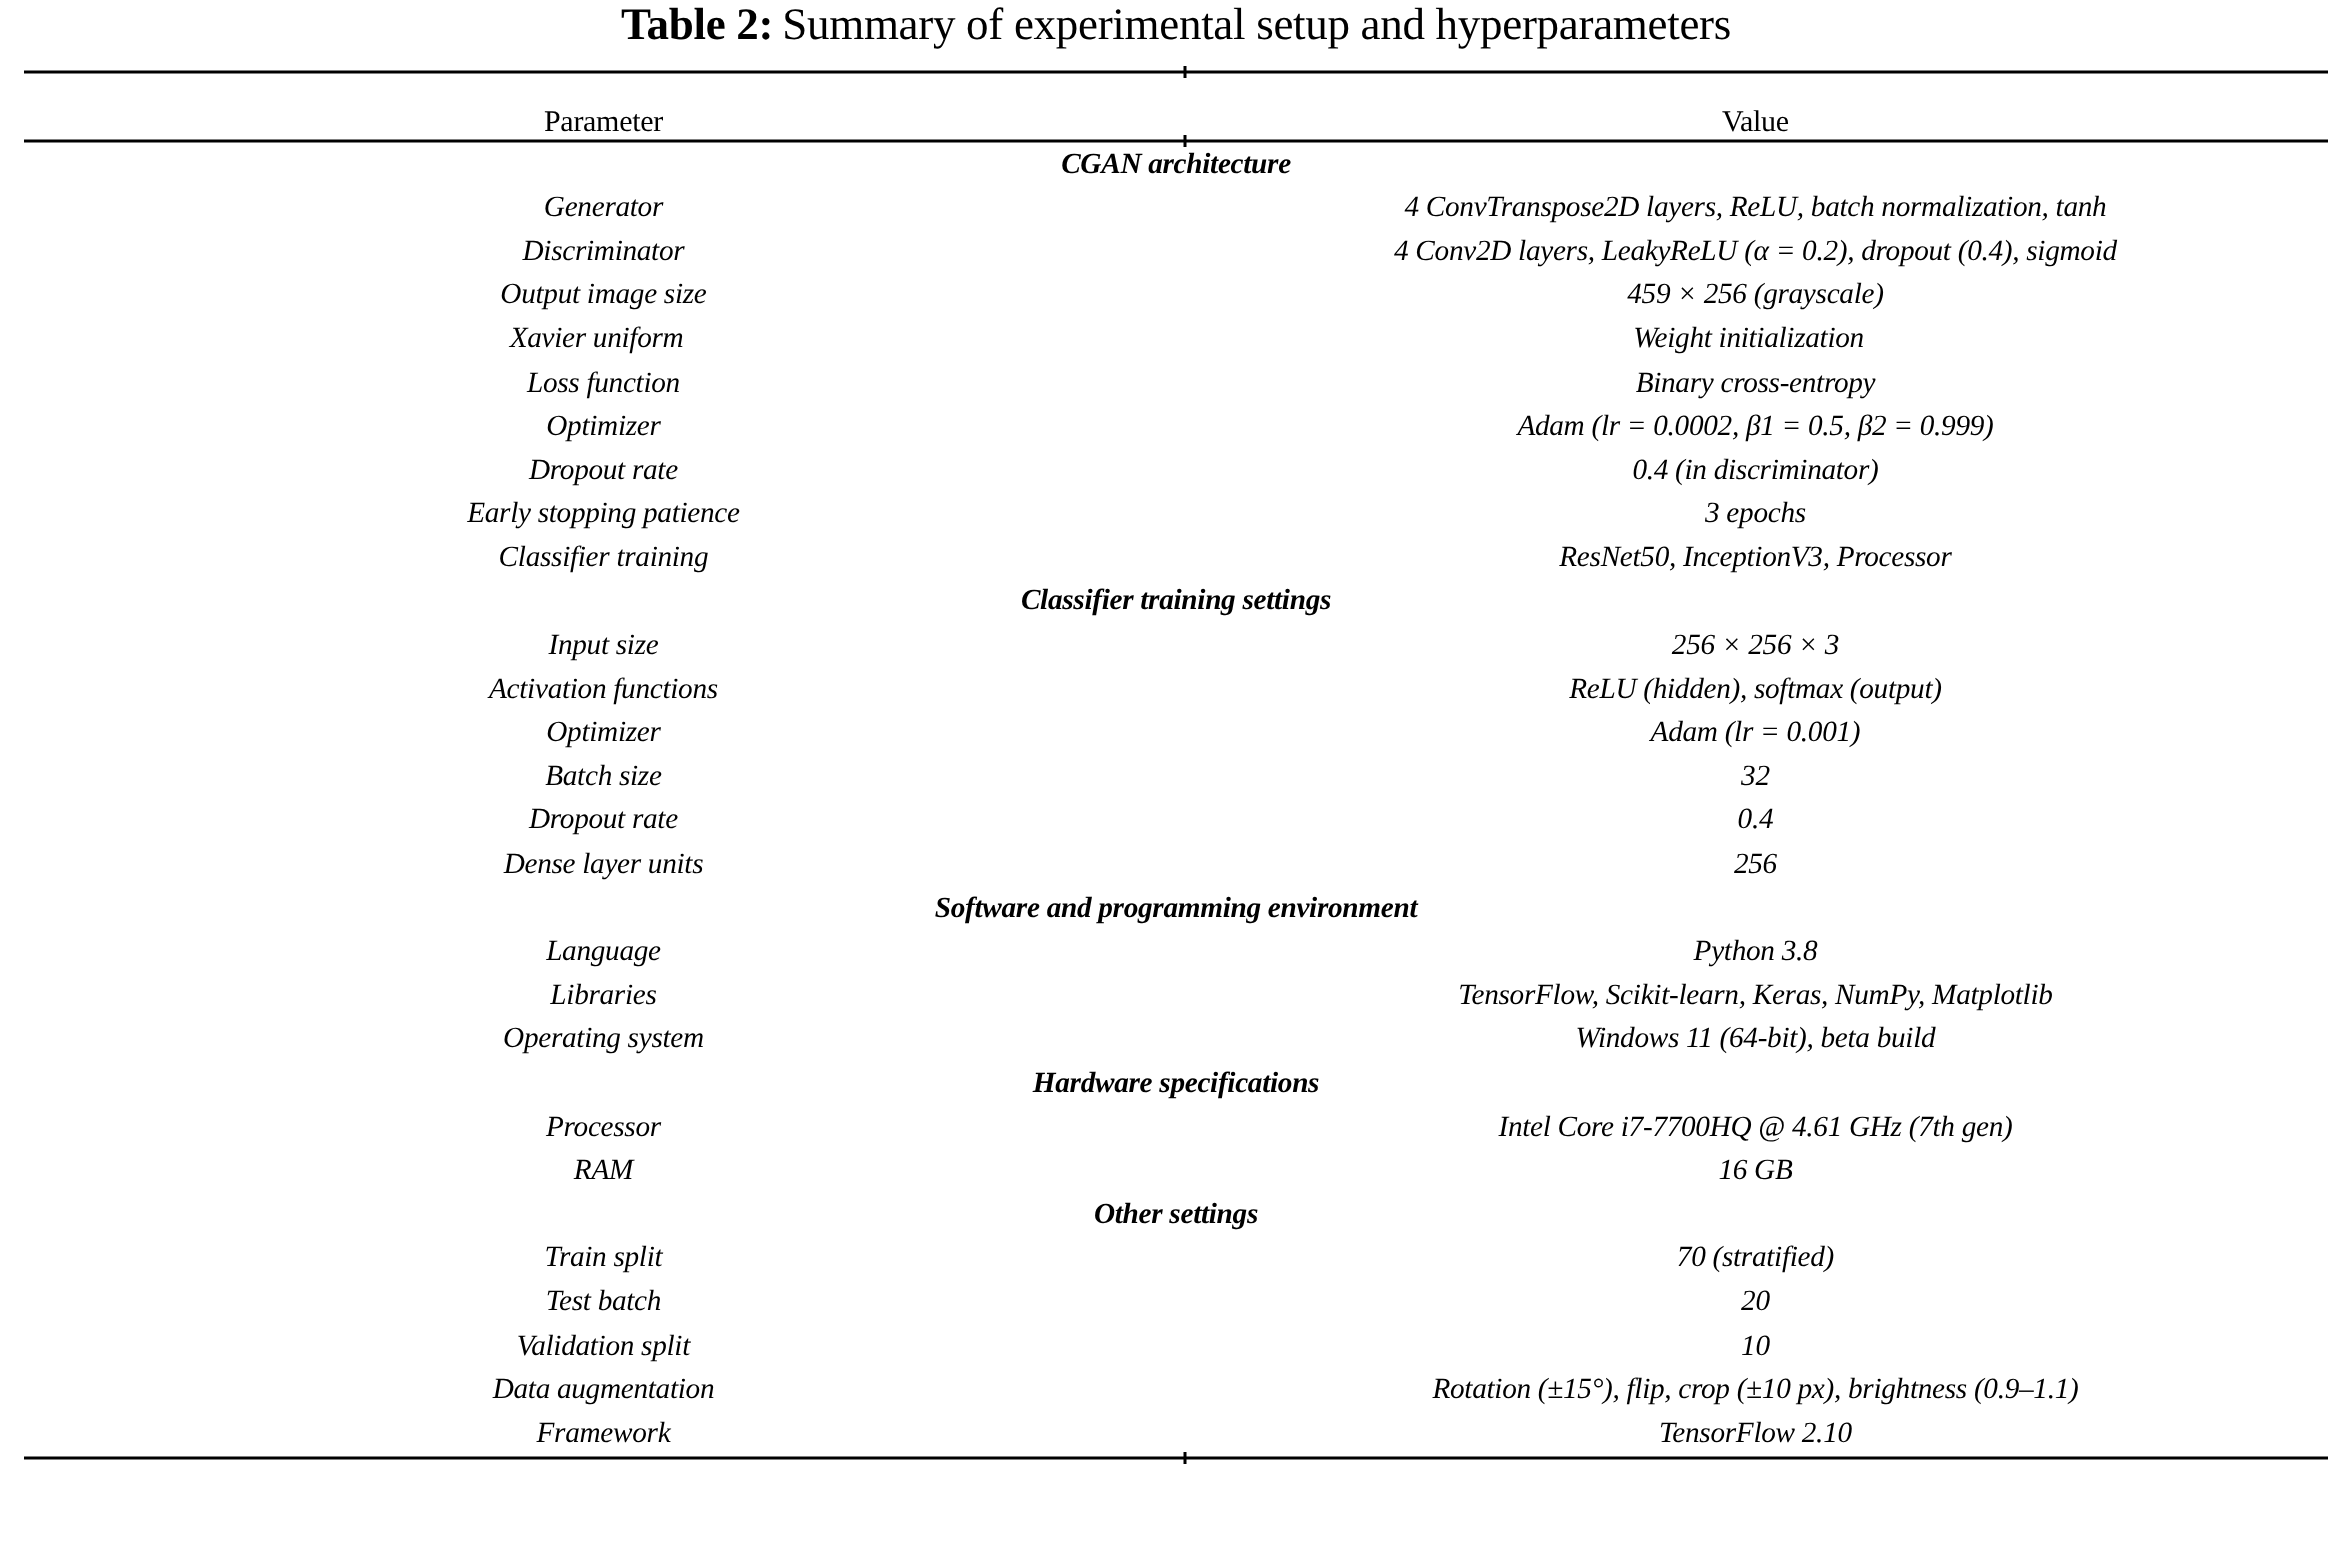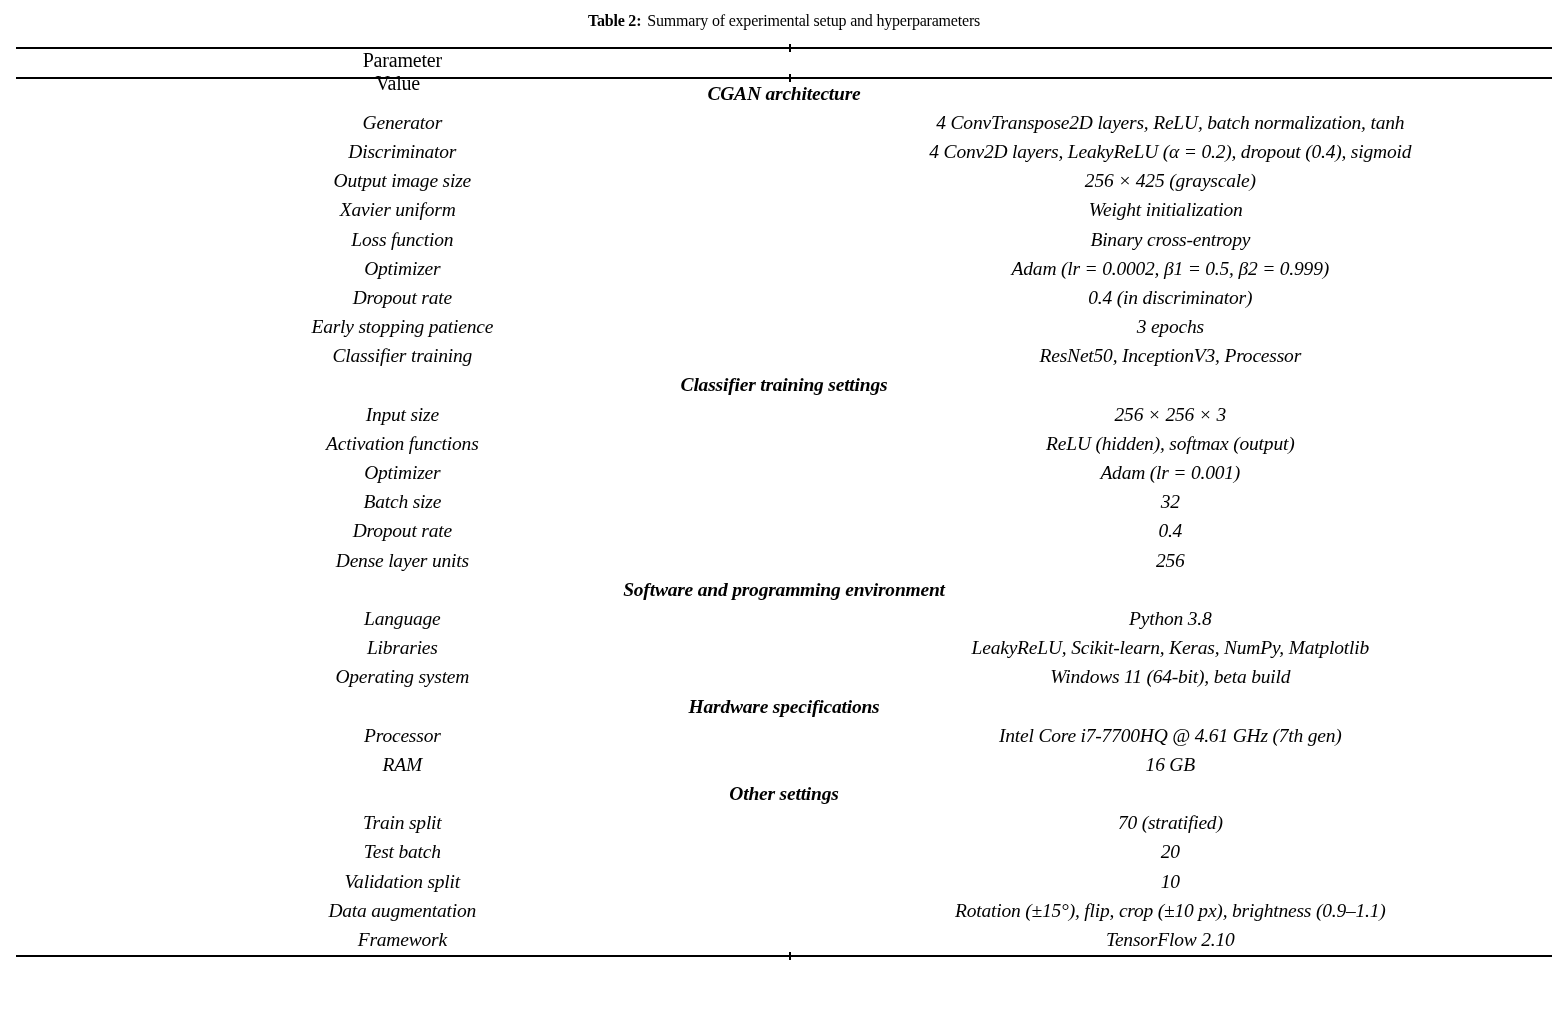--- a/index.html
+++ b/index.html
@@ -3,30 +3,30 @@
 <meta charset="utf-8">
 <style>
   html,body{margin:0;padding:0;}
   body{
     width:1568px;height:1033px;background:#ffffff;color:#000;
     font-family:"Liberation Serif","DejaVu Serif",serif;
     position:relative;overflow:hidden;
   }
   .table-wrap{position:absolute;left:16px;top:0;width:1536px;}
   .caption{
-    height:47px;display:flex;align-items:center;justify-content:center;
-    font-size:16px;line-height:1.1;padding-bottom:5px;box-sizing:border-box;
+    height:47px;display:flex;align-items:flex-start;justify-content:center;
+    font-size:30px;line-height:1.1;padding-bottom:5px;box-sizing:border-box;
     letter-spacing:-0.2px;
   }
   .caption .cap-label{font-weight:bold;margin-right:6px;}
   .rule{position:relative;height:2px;background:#000;}
   .rule .tick{
     position:absolute;left:50.3%;top:-3px;width:2px;height:8px;background:#000;
   }
-  .header-row{height:28px;display:flex;align-items:flex-start;font-size:20px;letter-spacing:-0.2px;flex-direction:column;}
+  .header-row{height:44px;display:flex;align-items:flex-end;font-size:20px;letter-spacing:-0.2px;}
   .tbody{display:block;}
   .row{height:29.2px;display:flex;align-items:center;font-size:19.5px;letter-spacing:-0.2px;font-style:italic;}
   .row.section{justify-content:center;font-weight:bold;}
   .cell{text-align:center;white-space:nowrap;overflow:visible;}
   .cell.param{width:50.3%;}
   .cell.value{width:49.7%;}
 </style>
 </head>
 <body>
 
@@ -56,21 +56,21 @@
     <div class="row">
         <div class="cell param">Generator</div>
         <div class="cell value">4 ConvTranspose2D layers, ReLU, batch normalization, tanh</div>
       </div>
     <div class="row">
         <div class="cell param">Discriminator</div>
         <div class="cell value">4 Conv2D layers, LeakyReLU (α = 0.2), dropout (0.4), sigmoid</div>
       </div>
     <div class="row">
         <div class="cell param">Output image size</div>
-        <div class="cell value">256 × 425 (grayscale)</div>
+        <div class="cell value">459 × 256 (grayscale)</div>
       </div>
     <div class="row">
         <div class="cell value">Xavier uniform</div>
         <div class="cell param">Weight initialization</div>
       </div>
     <div class="row">
         <div class="cell param">Loss function</div>
         <div class="cell value">Binary cross-entropy</div>
       </div>
     <div class="row">
@@ -116,21 +116,21 @@
         <div class="cell value">256</div>
       </div>
 
     <div class="row section">Software and programming environment</div>
     <div class="row">
         <div class="cell param">Language</div>
         <div class="cell value">Python 3.8</div>
       </div>
     <div class="row">
         <div class="cell param">Libraries</div>
-        <div class="cell value">LeakyReLU, Scikit-learn, Keras, NumPy, Matplotlib</div>
+        <div class="cell value">TensorFlow, Scikit-learn, Keras, NumPy, Matplotlib</div>
       </div>
     <div class="row">
         <div class="cell param">Operating system</div>
         <div class="cell value">Windows 11 (64-bit), beta build</div>
       </div>
 
     <div class="row section">Hardware specifications</div>
     <div class="row">
         <div class="cell param">Processor</div>
         <div class="cell value">Intel Core i7-7700HQ @ 4.61 GHz (7th gen)</div>

